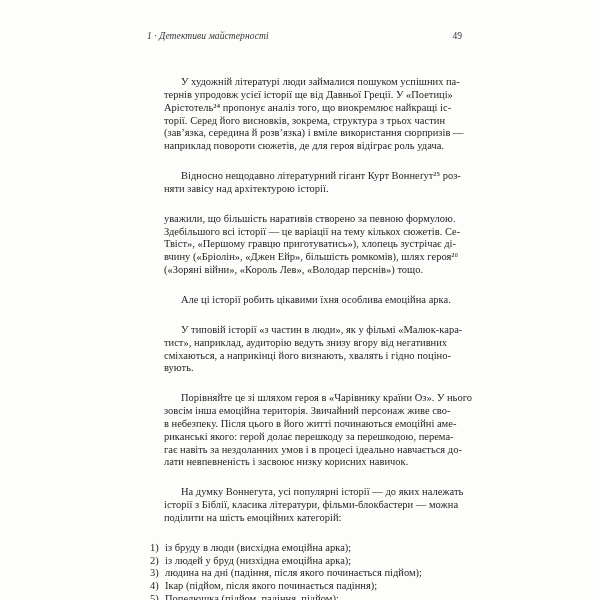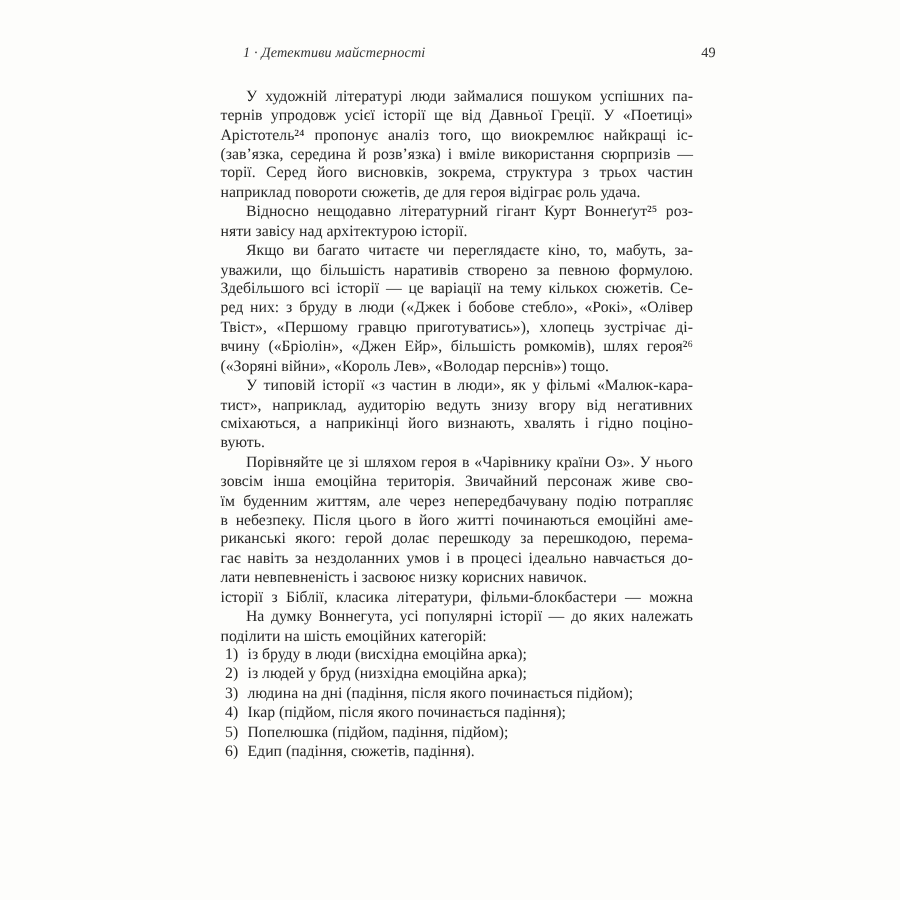--- a/index.html
+++ b/index.html
@@ -14,21 +14,21 @@
     position: relative;
     width: 600px;
     height: 600px;
     background: #fdfdfb;
     color: #282828;
     overflow: hidden;
   }
   .running-header {
     position: absolute;
     top: 31px;
-    left: 162px;
+    left: 147px;
     width: 315px;
     display: flex;
     justify-content: space-between;
     align-items: baseline;
     font-size: 9.5px;
     color: #333333;
   }
   .chapter-title {
     font-style: italic;
     letter-spacing: 0.1px;
@@ -38,21 +38,21 @@
   }
   .body-text {
     position: absolute;
     top: 59px;
     left: 147px;
     width: 315px;
     font-size: 10.5px;
     line-height: 12.85px;
     color: #262626;
   }
-  .paragraph { margin: 0; }
+  .paragraph { margin: 17px; }
   .line {
     height: 12.85px;
     white-space: nowrap;
     text-align: justify;
     text-align-last: justify;
     overflow: visible;
   }
   .line.first-line { padding-left: 17px; }
   .line.last-line {
     text-align-last: left;
@@ -77,55 +77,55 @@
   <div class="running-header">
     <span class="chapter-title">1 · Детективи майстерності</span>
     <span class="page-number">49</span>
   </div>
 
   <div class="body-text">
       <div class="paragraph">
         <div class="line first-line">У художній літературі люди займалися пошуком успішних па-</div>
         <div class="line">тернів упродовж усієї історії ще від Давньої Греції. У «Поетиці»</div>
         <div class="line">Арістотель²⁴ пропонує аналіз того, що виокремлює найкращі іс-</div>
+        <div class="line">торії. Серед його висновків, зокрема, структура з трьох частин</div>
         <div class="line">(зав’язка, середина й розв’язка) і вміле використання сюрпризів —</div>
-        <div class="line">торії. Серед його висновків, зокрема, структура з трьох частин</div>
         <div class="line last-line">наприклад повороти сюжетів, де для героя відіграє роль удача.</div>
       </div>
       <div class="paragraph">
         <div class="line first-line">Відносно нещодавно літературний гігант Курт Воннеґут²⁵ роз-</div>
         <div class="line last-line">няти завісу над архітектурою історії.</div>
       </div>
       <div class="paragraph">
-        <div class="line first-line">Якщо ви багато читаєте чи переглядаєте кіно, то, мабуть, за-</div>
         <div class="line">уважили, що більшість наративів створено за певною формулою.</div>
         <div class="line">Здебільшого всі історії — це варіації на тему кількох сюжетів. Се-</div>
-        <div class="line">ред них: з бруду в люди («Джек і бобове стебло», «Рокі», «Олівер</div>
         <div class="line">Твіст», «Першому гравцю приготуватись»), хлопець зустрічає ді-</div>
         <div class="line">вчину («Бріолін», «Джен Ейр», більшість ромкомів), шлях героя²⁶</div>
         <div class="line last-line">(«Зоряні війни», «Король Лев», «Володар перснів») тощо.</div>
+      </div>
+      <div class="paragraph">
+        <div class="line first-line last-line">Але ці історії робить цікавими їхня особлива емоційна арка.</div>
       </div>
       <div class="paragraph">
         <div class="line first-line">У типовій історії «з частин в люди», як у фільмі «Малюк-кара-</div>
         <div class="line">тист», наприклад, аудиторію ведуть знизу вгору від негативних</div>
         <div class="line">сміхаються, а наприкінці його визнають, хвалять і гідно поціно-</div>
         <div class="line last-line">вують.</div>
       </div>
       <div class="paragraph">
         <div class="line first-line">Порівняйте це зі шляхом героя в «Чарівнику країни Оз». У нього</div>
         <div class="line">зовсім інша емоційна територія. Звичайний персонаж живе сво-</div>
-        <div class="line">їм буденним життям, але через непередбачувану подію потрапляє</div>
         <div class="line">в небезпеку. Після цього в його житті починаються емоційні аме-</div>
         <div class="line">риканські якого: герой долає перешкоду за перешкодою, перема-</div>
         <div class="line">гає навіть за нездоланних умов і в процесі ідеально навчається до-</div>
         <div class="line last-line">лати невпевненість і засвоює низку корисних навичок.</div>
       </div>
       <div class="paragraph">
+        <div class="line first-line">На думку Воннегута, усі популярні історії — до яких належать</div>
         <div class="line">історії з Біблії, класика літератури, фільми-блокбастери — можна</div>
-        <div class="line first-line">На думку Воннегута, усі популярні історії — до яких належать</div>
         <div class="line last-line">поділити на шість емоційних категорій:</div>
       </div>
       <div>
         <div class="list-row">
           <span class="list-num">1)</span>
           <span class="list-text">із бруду в люди (висхідна емоційна арка);</span>
         </div>
         <div class="list-row">
           <span class="list-num">2)</span>
           <span class="list-text">із людей у бруд (низхідна емоційна арка);</span>

